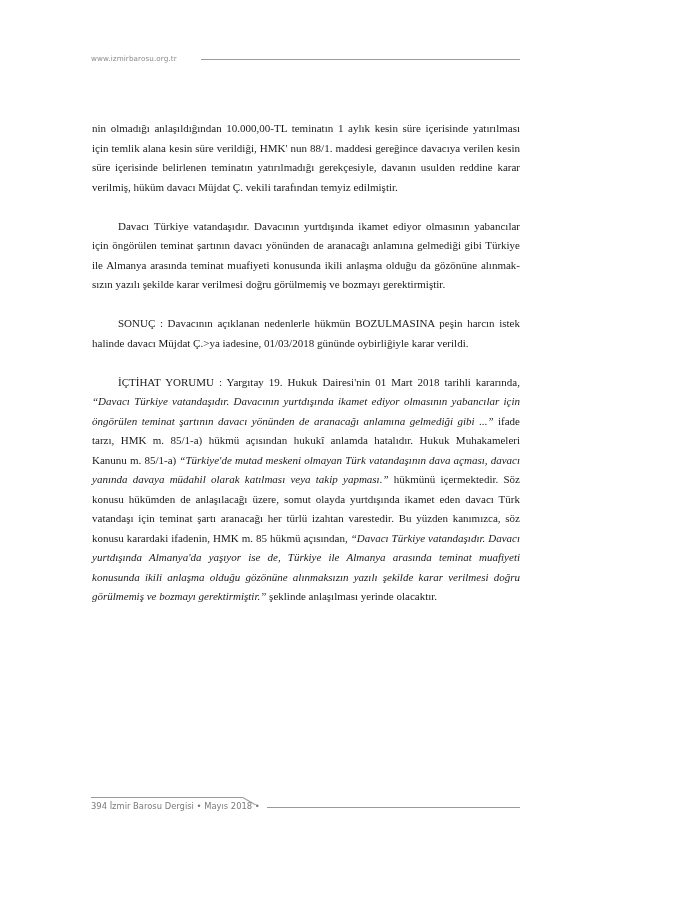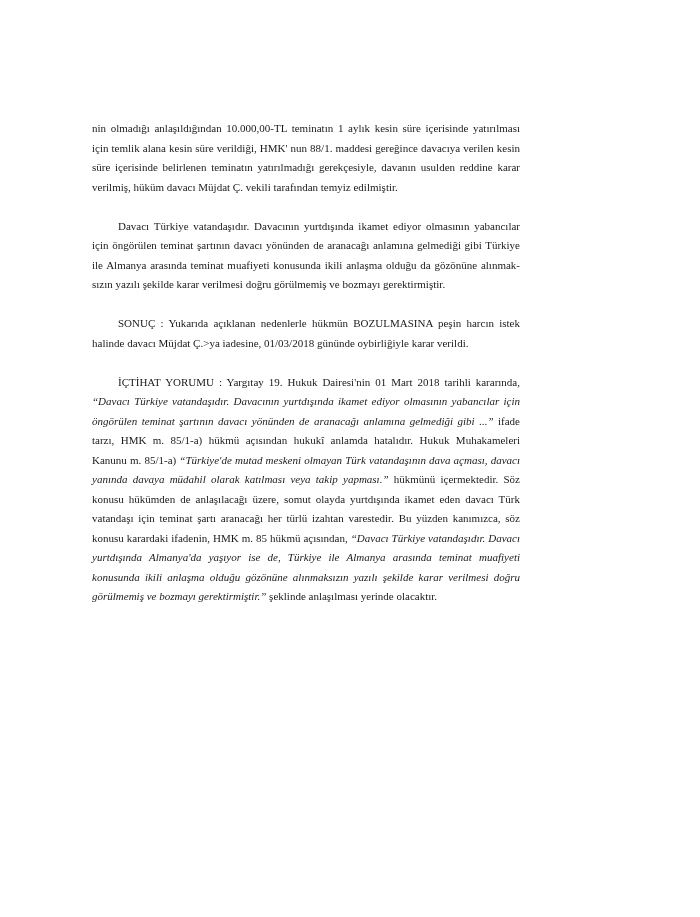--- a/index.html
+++ b/index.html
@@ -31,25 +31,35 @@
     position: absolute; left: 0; top: 4px;
     font-family: "DejaVu Sans", sans-serif; font-size: 8.4px; color: #7a7a7a; line-height: 11px; white-space: nowrap;
   }
   .footer-rule { position: absolute; left: 176px; right: 0; top: 10px; border-top: 1px solid #9a9a9a; }
 </style>
 </head>
 <body>
 
 <div class="page">
 
+  <div class="header">
+    <div class="header-rule"></div>
+    <span class="header-url">www.izmirbarosu.org.tr</span>
+  </div>
 
   <div class="body-text">
     <p>nin olmadığı anlaşıldığından 10.000,00-TL teminatın 1 aylık kesin süre içerisinde yatırılması için temlik alana kesin süre verildiği, HMK' nun 88/1. maddesi gereğince davacıya verilen kesin süre içerisinde belirle­nen teminatın yatırılmadığı gerekçesiyle, davanın usulden reddine karar verilmiş, hüküm davacı Müjdat Ç. vekili tarafından temyiz edilmiştir.</p>
 
     <p class="indent">Davacı Türkiye vatandaşıdır. Davacının yurtdışında ikamet ediyor olmasının yabancılar için öngörülen teminat şartının davacı yönünden de aranacağı anlamına gelmediği gibi Türkiye ile Almanya arasında te­minat muafiyeti konusunda ikili anlaşma olduğu da gözönüne alınmak­sızın yazılı şekilde karar verilmesi doğru görülmemiş ve bozmayı gerek­tirmiştir.</p>
 
-    <p class="indent"><b>SONUÇ :</b><span> Yukarıda açıklanan nedenlerle hükmün </span><b>BOZUL­MASINA</b><span> peşin harcın istek halinde davacı Müjdat Ç.&gt;ya iadesine, 01/03/2018 gününde oybirliğiyle karar verildi.</span></p>
+    <p class="indent"><b>SONUÇ :</b><span> Davacının açıklanan nedenlerle hükmün </span><b>BOZUL­MASINA</b><span> peşin harcın istek halinde davacı Müjdat Ç.&gt;ya iadesine, 01/03/2018 gününde oybirliğiyle karar verildi.</span></p>
 
     <p class="indent"><b>İÇTİHAT YORUMU :</b><span> Yargıtay 19. Hukuk Dairesi'nin 01 Mart 2018 tarihli kararında, </span><i>“Davacı Türkiye vatandaşıdır. Davacının yurtdı­şında ikamet ediyor olmasının yabancılar için öngörülen teminat şartının davacı yönünden de aranacağı anlamına gelmediği gibi ...”</i><span> ifade tarzı, HMK m. 85/1-a) hükmü açısından hukukî anlamda hatalıdır. Hukuk Muhakameleri Kanunu m. 85/1-a) </span><i>“Türkiye'de mutad meskeni olmayan Türk vatandaşının dava açması, davacı yanında davaya müdahil olarak katılması veya takip yapması.”</i><span> hükmünü içermektedir. Söz konusu hü­kümden de anlaşılacağı üzere, somut olayda yurtdışında ikamet eden davacı Türk vatandaşı için teminat şartı aranacağı her türlü izahtan va­restedir. Bu yüzden kanımızca, söz konusu karardaki ifadenin, HMK m. 85 hükmü açısından, </span><i>“Davacı Türkiye vatandaşıdır. Davacı yurtdışında Almanya'da yaşıyor ise de, Türkiye ile Almanya arasında teminat muafiyeti konusunda ikili anlaşma olduğu gözönüne alınmaksızın yazılı şekilde karar verilmesi doğru görülmemiş ve bozmayı gerektirmiştir.”</i><span> şeklinde anlaşılma­sı yerinde olacaktır.</span></p>
   </div>
 
+  <div class="footer">
+    <div class="footer-top-rule"></div>
+    <div class="footer-diag"></div>
+    <span class="footer-text">394 İzmir Barosu Dergisi • Mayıs 2018 •</span>
+    <div class="footer-rule"></div>
+  </div>
 
 </div>
 
 </body></html>

